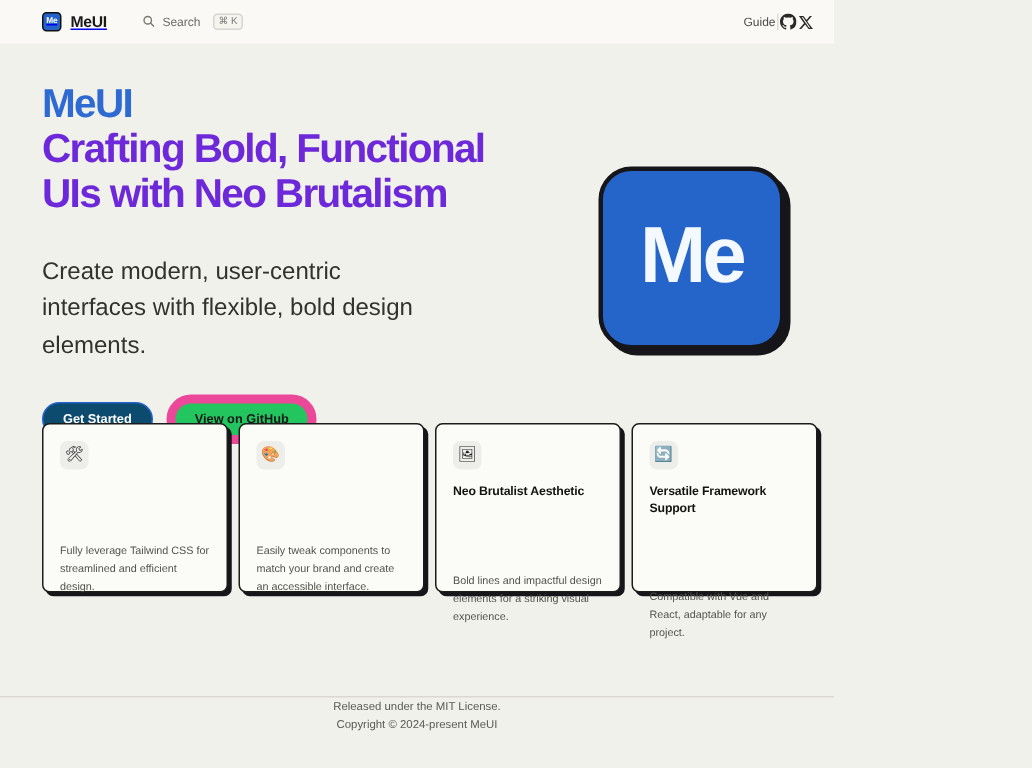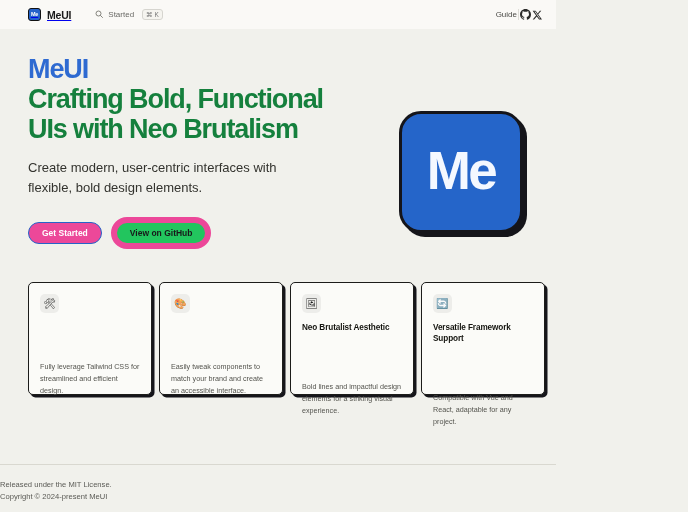--- a/index.html
+++ b/index.html
@@ -61,33 +61,33 @@
   .main { flex: 1 1 auto; position: relative; }
   .hero { position: relative; padding: 26px 28px 0 28px; }
   .hero-inner { display: flex; }
   .hero-text { width: 330px; }
 
   .eyebrow {
     font-size: 27px; font-weight: 800; color: #2e6ad1;
     letter-spacing: -1.1px; line-height: 1.05; margin-bottom: 2px;
   }
   .headline {
-    font-size: 27px; font-weight: 800; color: #15803d;
+    font-size: 27px; font-weight: 800; color: #6d28d9;
     letter-spacing: -1.1px; line-height: 1.08;
   }
   .subhead {
-    margin-top: 14px;
-    font-size: 13px; line-height: 1.55; color: #33332e; max-width: 250px;
+    margin-top: 26px;
+    font-size: 16px; line-height: 1.55; color: #33332e; max-width: 250px;
   }
   .cta-row { margin-top: 19px; display: flex; gap: 9px; align-items: center; }
   .btn {
     font-size: 8.5px; font-weight: 700; border-radius: 999px;
     padding: 6px 13px; line-height: 1; cursor: pointer; white-space: nowrap;
   }
-  .btn-primary { background: #ec4899; color: #fff; border: 1px solid #2563c9; }
+  .btn-primary { background: #0c4a6e; color: #fff; border: 1px solid #2563c9; }
   .btn-secondary { background: #22c55e; color: #18181a; border: 6px solid #ec4899; }
 
   .hero-art {
     position: absolute; left: 399px; top: 82px;
     width: 124px; height: 122px;
   }
   .hero-art .tile {
     position: absolute; inset: 0;
     background: #2565c9;
     border: 3px solid #15151a;
@@ -123,21 +123,21 @@
   .card-title {
     font-size: 8.2px; font-weight: 700; color: #14140f; line-height: 1.35;
     letter-spacing: -0.1px; margin-bottom: 6px;
   }
   .card-desc { font-size: 7.2px; line-height: 1.65; color: #53534d; margin-top: 48px; }
 
   
   .footer {
     flex: 0 0 auto;
     border-top: 1px solid #d9d8d0;
-    padding-top: 14px;
+    text-align: center;
     height: 48px;
   }
   .footer div { font-size: 7.6px; color: #5a5a55; line-height: 1.6; }
 </style>
 </head>
 <body>
 
 <div class="page">
 
   <div class="header">
@@ -148,21 +148,21 @@
       <span class="brand-name">MeUI</span>
     </a>
 
     <div class="search">
       <span>
         <svg width="8" height="8" viewBox="0 0 16 16" fill="none" stroke="#77776f" stroke-width="1.8">
           <circle cx="7" cy="7" r="5"></circle>
             <line x1="11" y1="11" x2="15" y2="15" stroke-linecap="round"></line>
         </svg>
       </span>
-      <span class="search-label">Started</span>
+      <span class="search-label">Search</span>
       <span class="kbd">⌘ K</span>
     </div>
 
     <div class="header-right">
       <a class="guide-link" href="#">Guide</a>
       <span class="hdr-divider"></span>
       <a class="icon-btn" href="#">
         <svg width="11" height="11" viewBox="0 0 16 16" fill="#2a2a28">
           <path d="M8 0C3.58 0 0 3.58 0 8c0 3.54 2.29 6.53 5.47 7.59.4.07.55-.17.55-.38 0-.19-.01-.82-.01-1.49-2.01.37-2.53-.49-2.69-.94-.09-.23-.48-.94-.82-1.13-.28-.15-.68-.52-.01-.53.63-.01 1.08.58 1.23.82.72 1.21 1.87.87 2.33.66.07-.52.28-.87.51-1.07-1.78-.2-3.64-.89-3.64-3.95 0-.87.31-1.59.82-2.15-.08-.2-.36-1.02.08-2.12 0 0 .67-.21 2.2.82a7.4 7.4 0 0 1 2-.27c.68 0 1.36.09 2 .27 1.53-1.04 2.2-.82 2.2-.82.44 1.1.16 1.92.08 2.12.51.56.82 1.27.82 2.15 0 3.07-1.87 3.75-3.65 3.95.29.25.54.73.54 1.48 0 1.07-.01 1.93-.01 2.2 0 .21.15.46.55.38A8.01 8.01 0 0 0 16 8c0-4.42-3.58-8-8-8z"></path>
         </svg>

